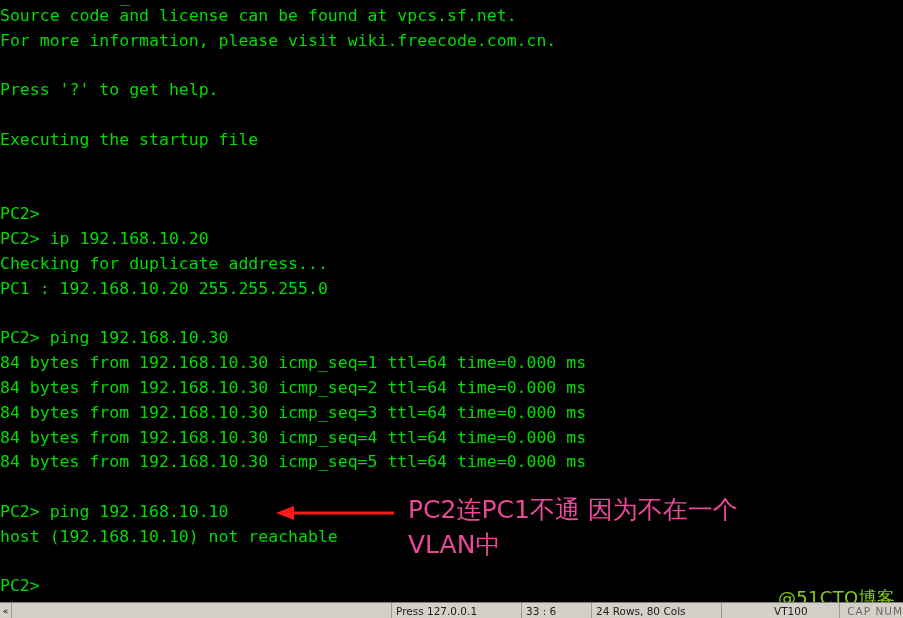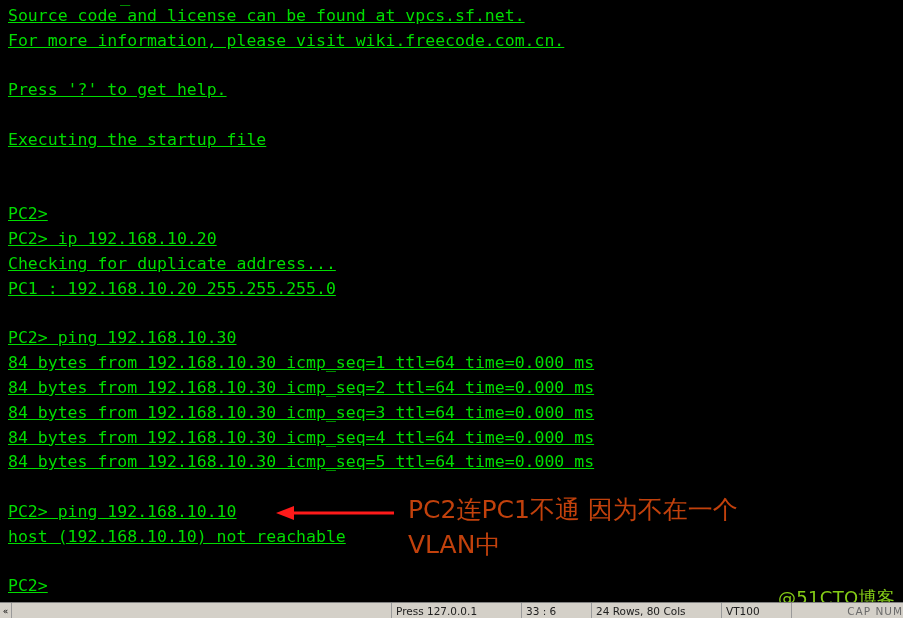--- a/index.html
+++ b/index.html
@@ -44,42 +44,40 @@
     height: 592px;
     padding: 0;
     color: #00e000;
     font-family: "DejaVu Sans Mono", monospace;
     font-size: 16.5px;
     line-height: 24.8px;
     white-space: pre;
   }
   .term .line {
     height: 24.8px;
-    padding-left: 8px;
     color: #00dd00;
     white-space: pre;
-    text-decoration: underline;
   }
   .term .line.blank {
     color: transparent;
   }
   
   .annot-arrow {
     position: absolute;
     left: 276px;
     top: 505px;
     width: 118px;
     height: 16px;
     pointer-events: none;
   }
   .annot-text {
     position: absolute;
     left: 408px;
     top: 492px;
-    color: #c2410c;
+    color: #ec4899;
     font-family: "DejaVu Sans", sans-serif;
     font-size: 25px;
     line-height: 35px;
     font-weight: 500;
     white-space: pre;
   }
   .watermark {
     position: absolute;
     right: 8px;
     top: 586px;
@@ -112,21 +110,21 @@
     box-sizing: border-box;
     border-right: 1px solid #9a9a9a;
     white-space: nowrap;
     overflow: hidden;
   }
   .sb-left { width: 12px; justify-content: center; font-size: 9px; color: #000; }
   .sb-gap  { flex: 0 0 380px; border-right: 1px solid #9a9a9a; }
   .sb-conn { width: 130px; }
   .sb-pos  { width: 70px; }
   .sb-size { width: 130px; }
-  .sb-term { width: 70px; }
+  .sb-term { width: 70px; margin-left: 48px; }
   .sb-caps { flex: 1 1 auto; justify-content: flex-end; border-right: none; color: #6a6a6a; letter-spacing: 1px; padding-right: 0; }
 </style>
 </head>
 <body>
 
 <div id="app">
 
   <div class="top-strip">
     <div class="frag">_</div>
   </div>

